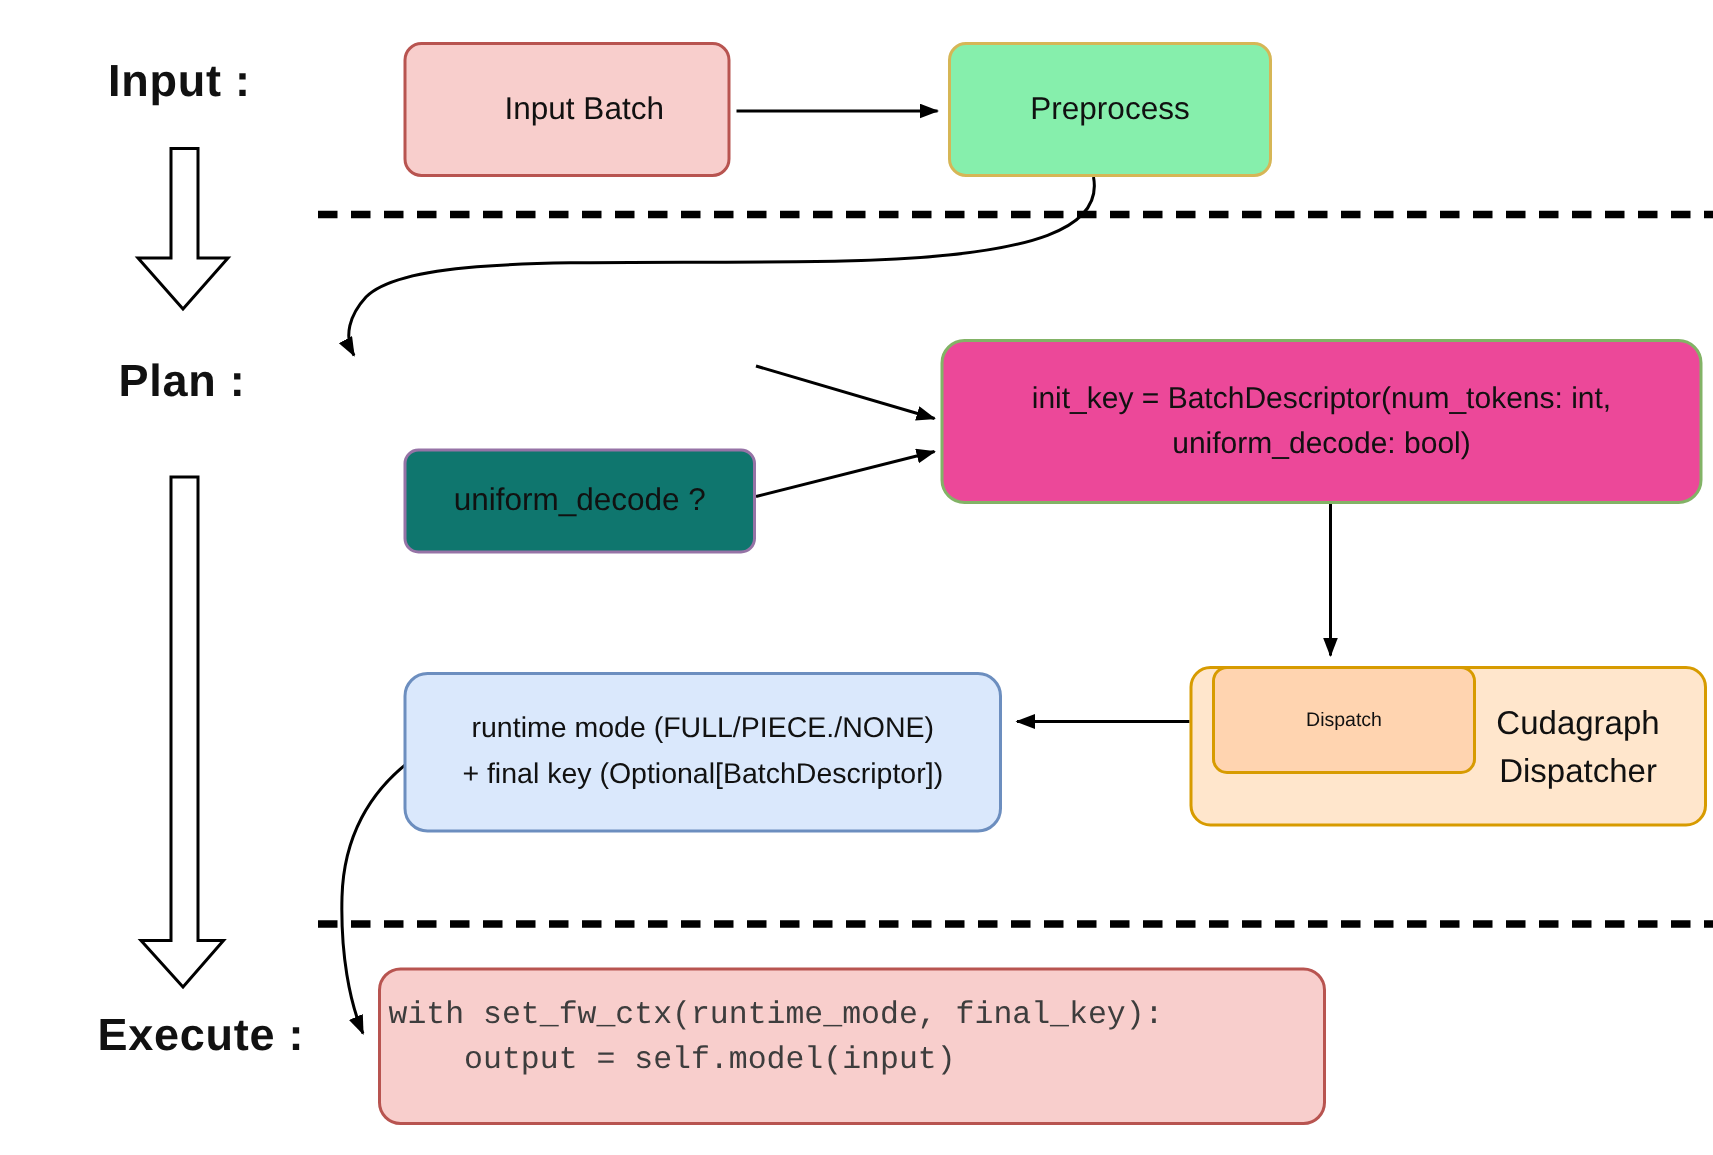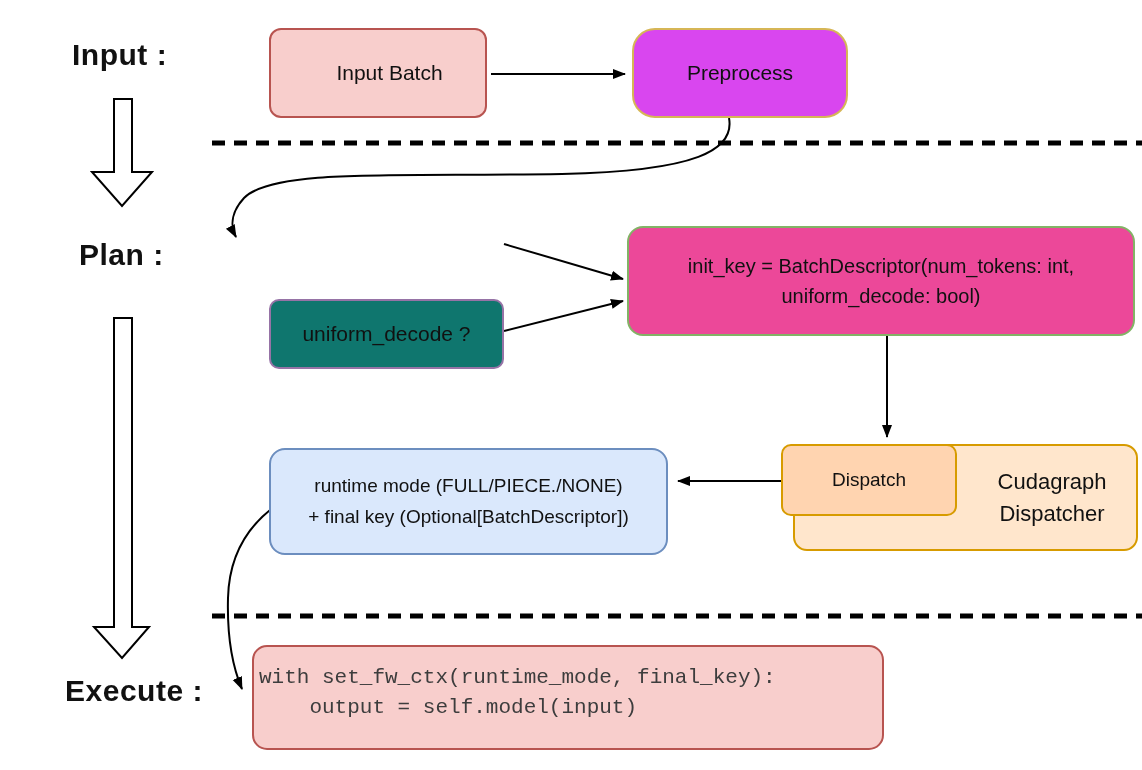--- a/index.html
+++ b/index.html
@@ -18,21 +18,21 @@
     text-align:center;font-size:21px;line-height:1.35;color:#111;
   }
   .pre-line{white-space:pre-line;}
   #node-input-batch{left:227px;top:28px;width:218px;height:90px;padding-left:23px;}
   #node-preprocess{left:590px;top:28px;width:216px;height:90px;}
   #node-cg-padding{left:227px;top:212px;width:235px;height:69px;border-radius:10px;}
   #node-uniform-decode{left:227px;top:299px;width:235px;height:70px;border-radius:10px;}
   #node-init-key{left:585px;top:226px;width:508px;height:110px;border-radius:16px;font-size:20px;line-height:1.5;}
   #node-cudagraph{left:751px;top:444px;width:345px;height:107px;border-radius:14px;justify-content:flex-end;padding-left:20px;}
   #cudagraph-label{width:168px;font-size:22px;line-height:1.45;text-align:center;}
-  #node-dispatch{left:739px;top:444px;width:176px;height:72px;border-radius:10px;font-size:19px;}
+  #node-dispatch{left:766px;top:444px;width:176px;height:72px;border-radius:10px;font-size:13px;}
   #node-runtime-mode{left:227px;top:448px;width:399px;height:107px;border-radius:16px;font-size:19px;line-height:1.6;}
   #node-execute-code{
     left:210px;top:645px;width:632px;height:105px;border-radius:15px;
     font-family:"Liberation Mono","DejaVu Sans Mono",monospace;font-size:21px;
     line-height:30px;color:#3d3d3d;justify-content:flex-start;align-items:flex-start;
     text-align:left;white-space:pre;padding:16px 4px 0 5px;
   }
   .connector{stroke:#000;stroke-width:2;fill:none;}
   .dashed-line{stroke:#000;stroke-width:5;stroke-dasharray:13 9;fill:none;}
   .hollow-arrow{fill:#ffffff;stroke:#000;stroke-width:2;stroke-linejoin:miter;}
@@ -63,21 +63,21 @@
     <path class="connector" d="M751,481 L636,481" marker-end="url(#arrowhead)"></path>
     <path class="connector" d="M236,504 C203,527 187,560 186,598 C185,636 191,668 200,689" marker-end="url(#arrowhead)"></path>
   </svg>
 
   <div class="section-label" style="left:30px;top:38px;">Input :</div>
   <div class="section-label" style="left:37px;top:238px;">Plan :</div>
   <div class="section-label" style="left:23px;top:674px;">Execute :</div>
 
   <div class="node" id="node-input-batch" style="background-color: rgb(248, 206, 204); border-color: rgb(184, 84, 80);">Input Batch</div>
 
-  <div class="node" id="node-preprocess" style="background-color: #d946ef; border-color: rgb(214, 182, 86); border-radius: 23px;">Preprocess</div>
+  <div class="node" id="node-preprocess" style="background-color: #86efac; border-color: rgb(214, 182, 86);">Preprocess</div>
 
 
   <div class="node" id="node-uniform-decode" style="background-color: #0f766e; border-color: rgb(150, 115, 166);">uniform_decode ?</div>
 
   <div class="node pre-line" id="node-init-key" style="background-color: #ec4899; border-color: rgb(130, 179, 102);">init_key = BatchDescriptor(num_tokens: int,
 uniform_decode: bool)</div>
 
   <div class="node" id="node-cudagraph" style="background-color: rgb(255, 230, 204); border-color: rgb(215, 155, 0);">
     <div id="cudagraph-label" class="pre-line">Cudagraph
 Dispatcher</div>

